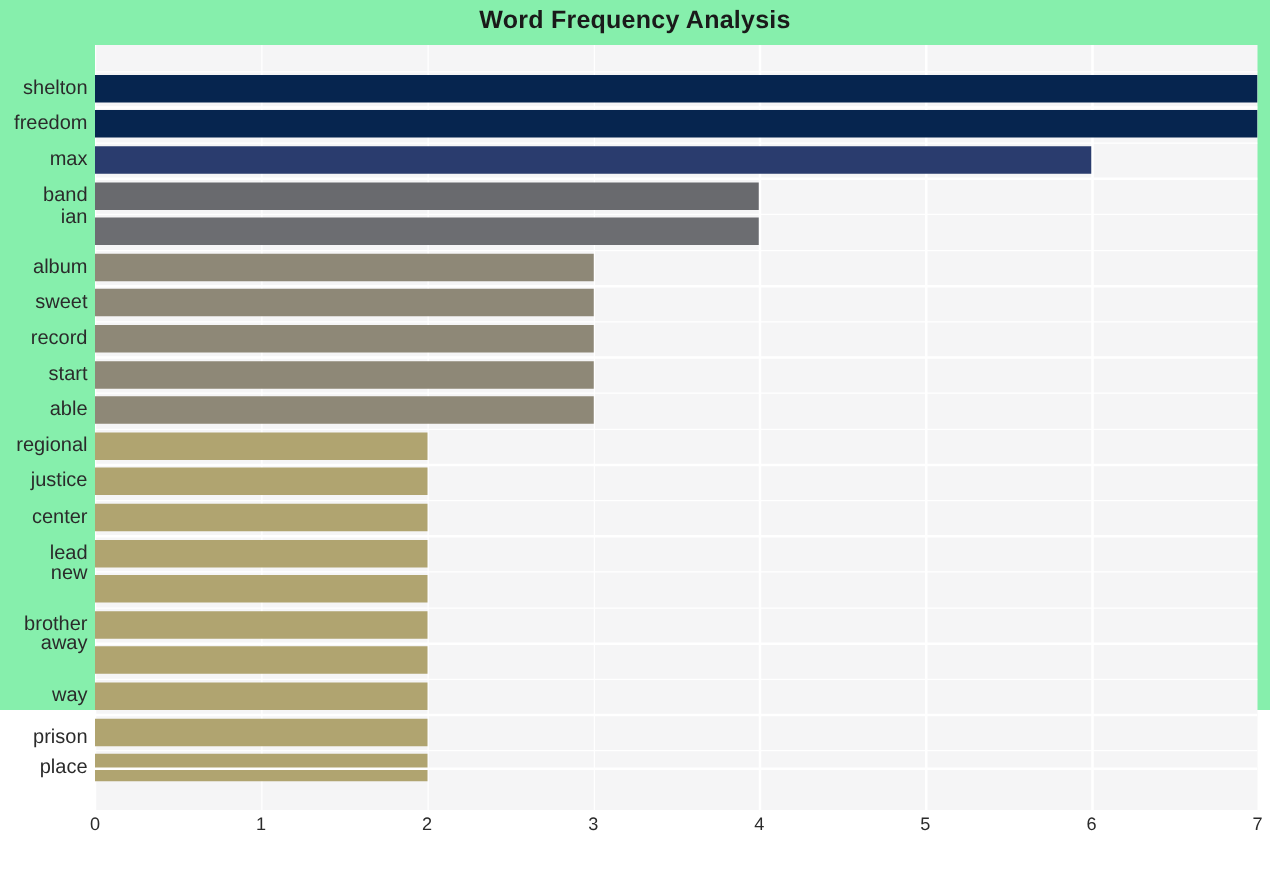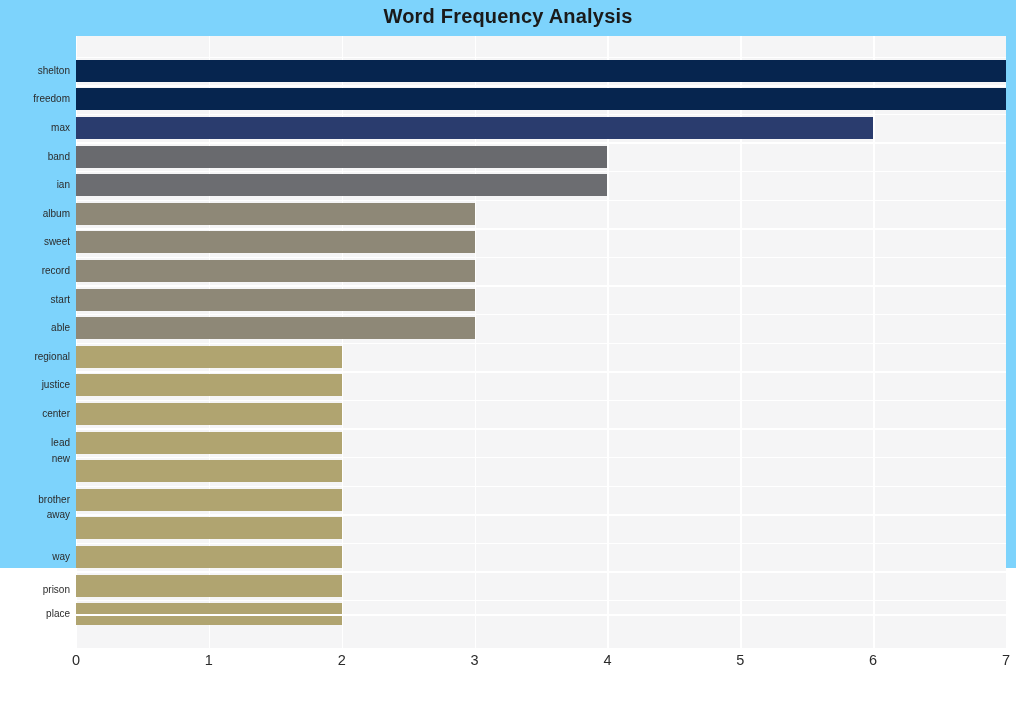--- a/index.html
+++ b/index.html
@@ -11,21 +11,21 @@
     width: 1016px;
     height: 701px;
     font-family: "Liberation Sans", sans-serif;
     overflow: hidden;
   }
 
   #chart-root {
     position: relative;
     width: 1016px;
     height: 568px;
-    background: #7dd3fc;
+    background: #86efac;
   }
 
   
   #chart-title {
     position: absolute;
     left: 0;
     top: 5px;
     width: 1016px;
     text-align: center;
     font-size: 20px;
@@ -73,21 +73,21 @@
     left: 0;
     top: 36px;
     width: 70px;
     height: 612px;
   }
   .ylabel {
     position: absolute;
     right: 0;
     width: 70px;
     text-align: right;
-    font-size: 10px;
+    font-size: 16px;
     color: #2b2b2b;
     line-height: 16px;
     white-space: nowrap;
   }
 
   
   #x-ticklabels {
     position: absolute;
     left: 76px;
     top: 652px;
@@ -167,21 +167,21 @@
       <div class="hgrid" style="top: 563.955px;"></div>
       <div class="bar" title="place: 2" style="top: 567.254px; width: 265.714px; background: rgb(176, 164, 112);"></div>
       <div class="hgrid" style="top: 578.254px;"></div>
     </div>
 
   <div id="y-labels">
       <div class="ylabel" style="top: 26.8897px;">shelton</div>
       <div class="ylabel" style="top: 55.4879px;">freedom</div>
       <div class="ylabel" style="top: 84.086px;">max</div>
       <div class="ylabel" style="top: 112.684px;">band</div>
-      <div class="ylabel" style="top: 141px;">ian</div>
+      <div class="ylabel" style="top: 130px;">ian</div>
       <div class="ylabel" style="top: 169.88px;">album</div>
       <div class="ylabel" style="top: 198.479px; padding-left: 21px;">sweet</div>
       <div class="ylabel" style="top: 227.077px;">record</div>
       <div class="ylabel" style="top: 255.675px;">start</div>
       <div class="ylabel" style="top: 284.273px; text-align: right;">able</div>
       <div class="ylabel" style="top: 312.871px;">regional</div>
       <div class="ylabel" style="top: 341.469px;">justice</div>
       <div class="ylabel" style="top: 370.067px;">center</div>
       <div class="ylabel" style="top: 398.665px;">lead</div>
       <div class="ylabel" style="top: 415px;">new</div>

